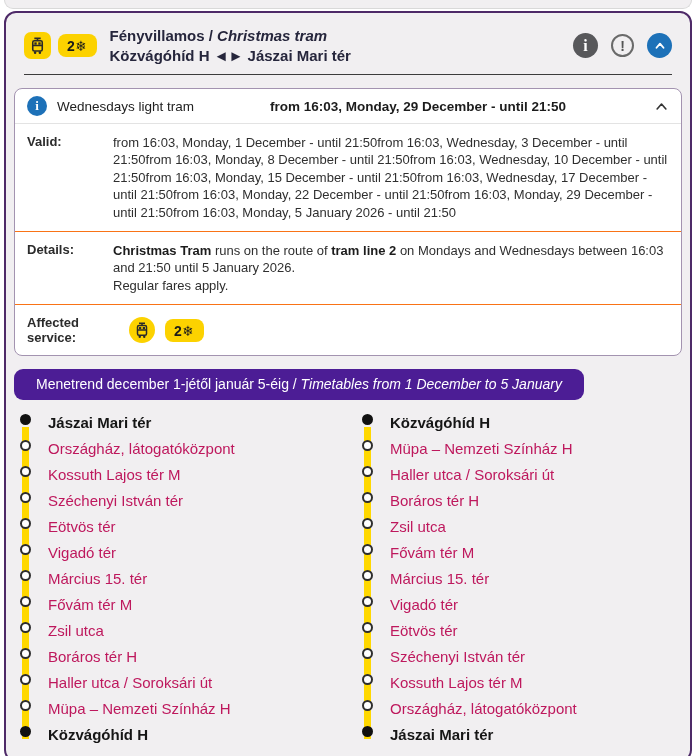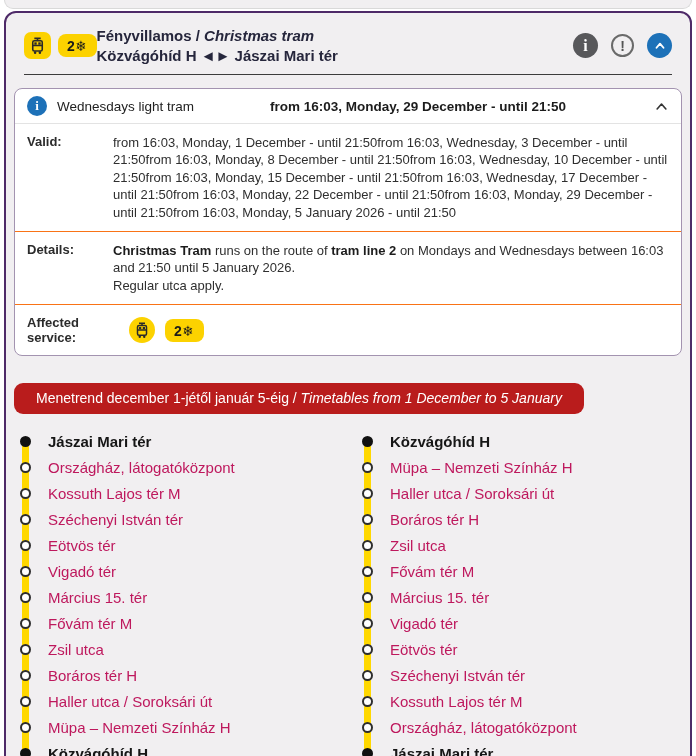--- a/index.html
+++ b/index.html
@@ -26,21 +26,21 @@
   .tram-chip {
     width:27px; height:27px; background:#fcd200; border-radius:7px;
     display:flex; align-items:center; justify-content:center; flex-shrink:0;
   }
   .tram-chip.round { border-radius:50%; width:26px; height:26px; }
   .line-badge {
     background:#fcd200; color:#1a1a1a; border-radius:8px;
     font-weight:bold; font-size:14px; padding:4px 9px 3px; margin-left:7px;
     letter-spacing:.5px; white-space:nowrap;
   }
-  .titles { line-height:1.3; }
+  .titles { margin-left:13px; line-height:1.3; }
   .title-line { font-weight:bold; font-size:15px; color:#26263c; }
   .title-italic { font-style:italic; }
   .route-line { font-weight:bold; font-size:15px; color:#26263c; }
   .header-icons { margin-left:auto; display:flex; align-items:center; gap:13px; }
   .icon-circle {
     width:25px; height:25px; border-radius:50%;
     display:flex; align-items:center; justify-content:center; cursor:pointer;
   }
   .info-filled { background:#58585b; color:#fff;
     font-family:"Liberation Serif","DejaVu Serif",serif; font-weight:bold; font-size:16px; }
@@ -61,31 +61,31 @@
   .panel-period { margin-left:auto; margin-right:88px; font-weight:bold; font-size:13.5px; color:#1c1c1c; }
   .panel-row { display:flex; padding:10px 12px; border-bottom:1px solid #f97316; font-size:13px; }
   .panel-row:last-child { border-bottom:none; }
   .row-label { width:86px; flex-shrink:0; font-weight:bold; color:#2b2b2b; }
   .row-value { flex:1; line-height:1.34; color:#2f2f2f; }
   .row-value b { color:#1c1c1c; }
   .affected-icons { display:flex; align-items:center; gap:10px; padding-left:16px; }
 
   
   .banner {
-    display:inline-block; margin:27px 0 0 8px;
-    background:#b91c1c; color:#fff; border-radius:9px;
+    display:inline-block; margin:13px 0 0 8px;
+    background:#4c1d95; color:#fff; border-radius:9px;
     padding:7px 22px 8px; font-size:14px;
   }
   .banner-en { font-style:italic; }
 
   
   .stops { display:flex; margin-top:14px; }
   .stops-col { position:relative; width:346px; padding-left:14px; }
   .rail { position:absolute; left:16px; top:13px; bottom:13px; width:7px; background:#ffd800; }
-  .stop-row { position:relative; display:flex; align-items:center; height:26px; }
+  .stop-row { position:relative; display:flex; align-items:flex-start; height:26px; }
   .dot {
     width:11px; height:11px; border-radius:50%; background:#fff;
     border:2px solid #2e2e2e; position:relative; z-index:1; flex-shrink:0;
   }
   .dot.terminus { background:#111; border-color:#111; }
   .stop-label { margin-left:17px; font-size:15px; color:#be185d; white-space:nowrap; }
   .stop-label.bold { font-weight:bold; color:#161616; }
   svg { display:block; }
 </style>
 </head>
@@ -146,21 +146,21 @@
 
     <div class="panel-row">
       <span class="row-label">Valid:</span>
       <span class="row-value">from 16:03, Monday, 1 December - until 21:50from 16:03, Wednesday, 3 December - until 21:50from 16:03, Monday, 8 December - until 21:50from 16:03, Wednesday, 10 December - until 21:50from 16:03, Monday, 15 December - until 21:50from 16:03, Wednesday, 17 December - until 21:50from 16:03, Monday, 22 December - until 21:50from 16:03, Monday, 29 December - until 21:50from 16:03, Monday, 5 January 2026 - until 21:50</span>
     </div>
 
     <div class="panel-row">
       <span class="row-label">Details:</span>
       <span class="row-value">
         <b>Christmas Tram</b><span> runs on the route of </span><b>tram line 2</b><span> on Mondays and Wednesdays between 16:03 and 21:50 until 5 January 2026.</span><br>
-        <span>Regular utca apply.</span>
+        <span>Regular fares apply.</span>
       </span>
     </div>
 
     <div class="panel-row">
       <span class="row-label">Affected service:</span>
       <span class="affected-icons">
         <span class="tram-chip round">
           <svg width="18" height="18" viewBox="0 0 24 24">
             <g fill="none" stroke="#2a2a2a" stroke-width="2">
               <path d="M8 3 L16 3 M12 3 L12 6"></path>

